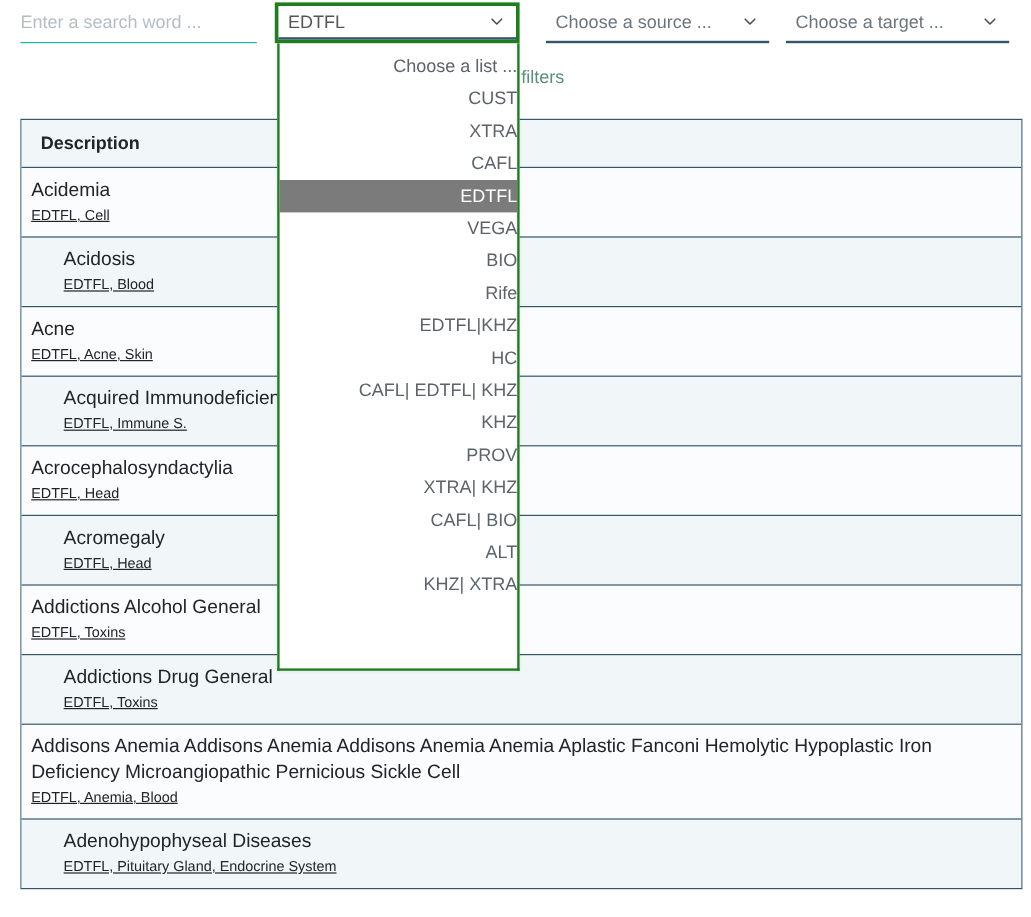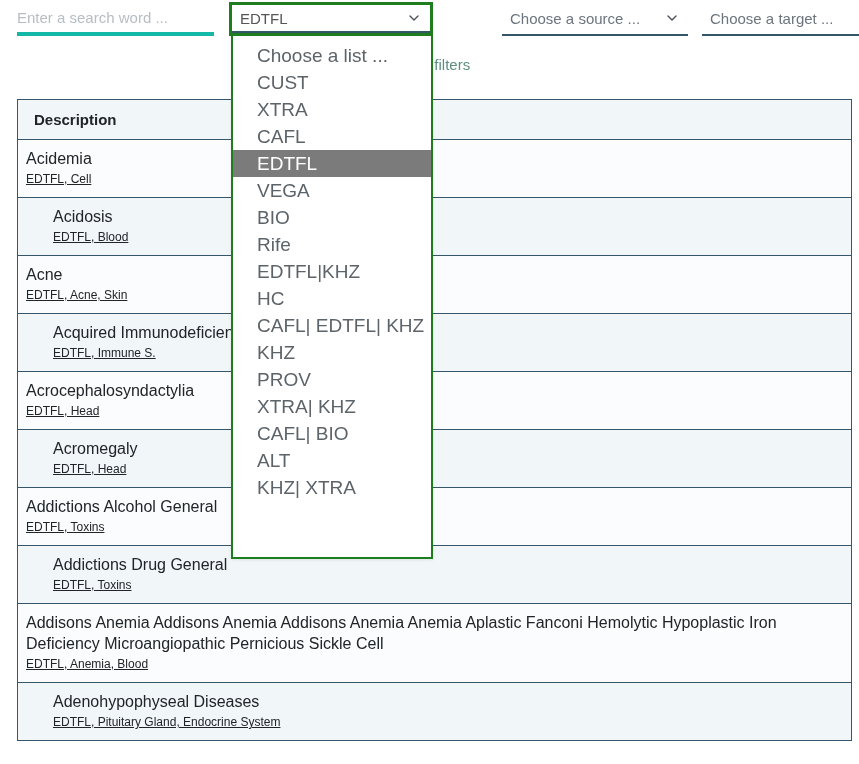--- a/index.html
+++ b/index.html
@@ -10,35 +10,34 @@
     width: 859px; height: 764px;
     background: #fff;
     overflow: hidden;
   }
 
   
   .search-input {
     position: absolute; left: 17px; top: 2px;
     width: 197px; height: 34px;
     border: none; outline: none;
-    border-bottom: 4px solid #14b8a6;
+    border-bottom: 1px solid #14b8a6;
     font-family: "Liberation Sans", sans-serif;
     font-size: 15px; color: #555;
     background: transparent;
   }
   .search-input::placeholder { color: #b6bdc3; opacity: 1; }
 
   .fake-select {
     position: absolute; top: 2px; height: 34px;
     display: flex; align-items: center;
     border-bottom: 2px solid #33566b;
     font-size: 15px; color: #6c757d;
     padding: 0 8px; cursor: pointer;
     background: #fff;
-    margin-left: 47px;
   }
   .fake-select .chev { margin-left: auto; display: flex; align-items: center; }
   .select-source { left: 455px; width: 186px; }
   .select-target { left: 655px; width: 186px; }
 
   .select-list-open {
     position: absolute; left: 229px; top: 2px;
     width: 204px; height: 34px;
     border: 3px solid #1e7e1e;
     background: #fff;
@@ -65,23 +64,24 @@
     background: #fff;
     border: 2px solid #1e7e1e;
     border-top: none;
     padding-top: 6px;
     z-index: 20;
     box-shadow: 0 1px 3px rgba(0,0,0,0.08);
   }
   .dropdown-option {
     height: 27px; line-height: 27px;
     padding-left: 24px;
-    font-size: 19px; color: #5c646a;
+    font-size: 15px; color: #5c646a;
     white-space: nowrap; overflow: hidden;
     cursor: pointer;
+    text-align: right;
   }
   .dropdown-option.selected {
     background: #7b7b7b; color: #ffffff;
   }
 
   
   .results-table {
     position: absolute; left: 17px; top: 99px;
     width: 835px;
     border: 1px solid #35566b;

